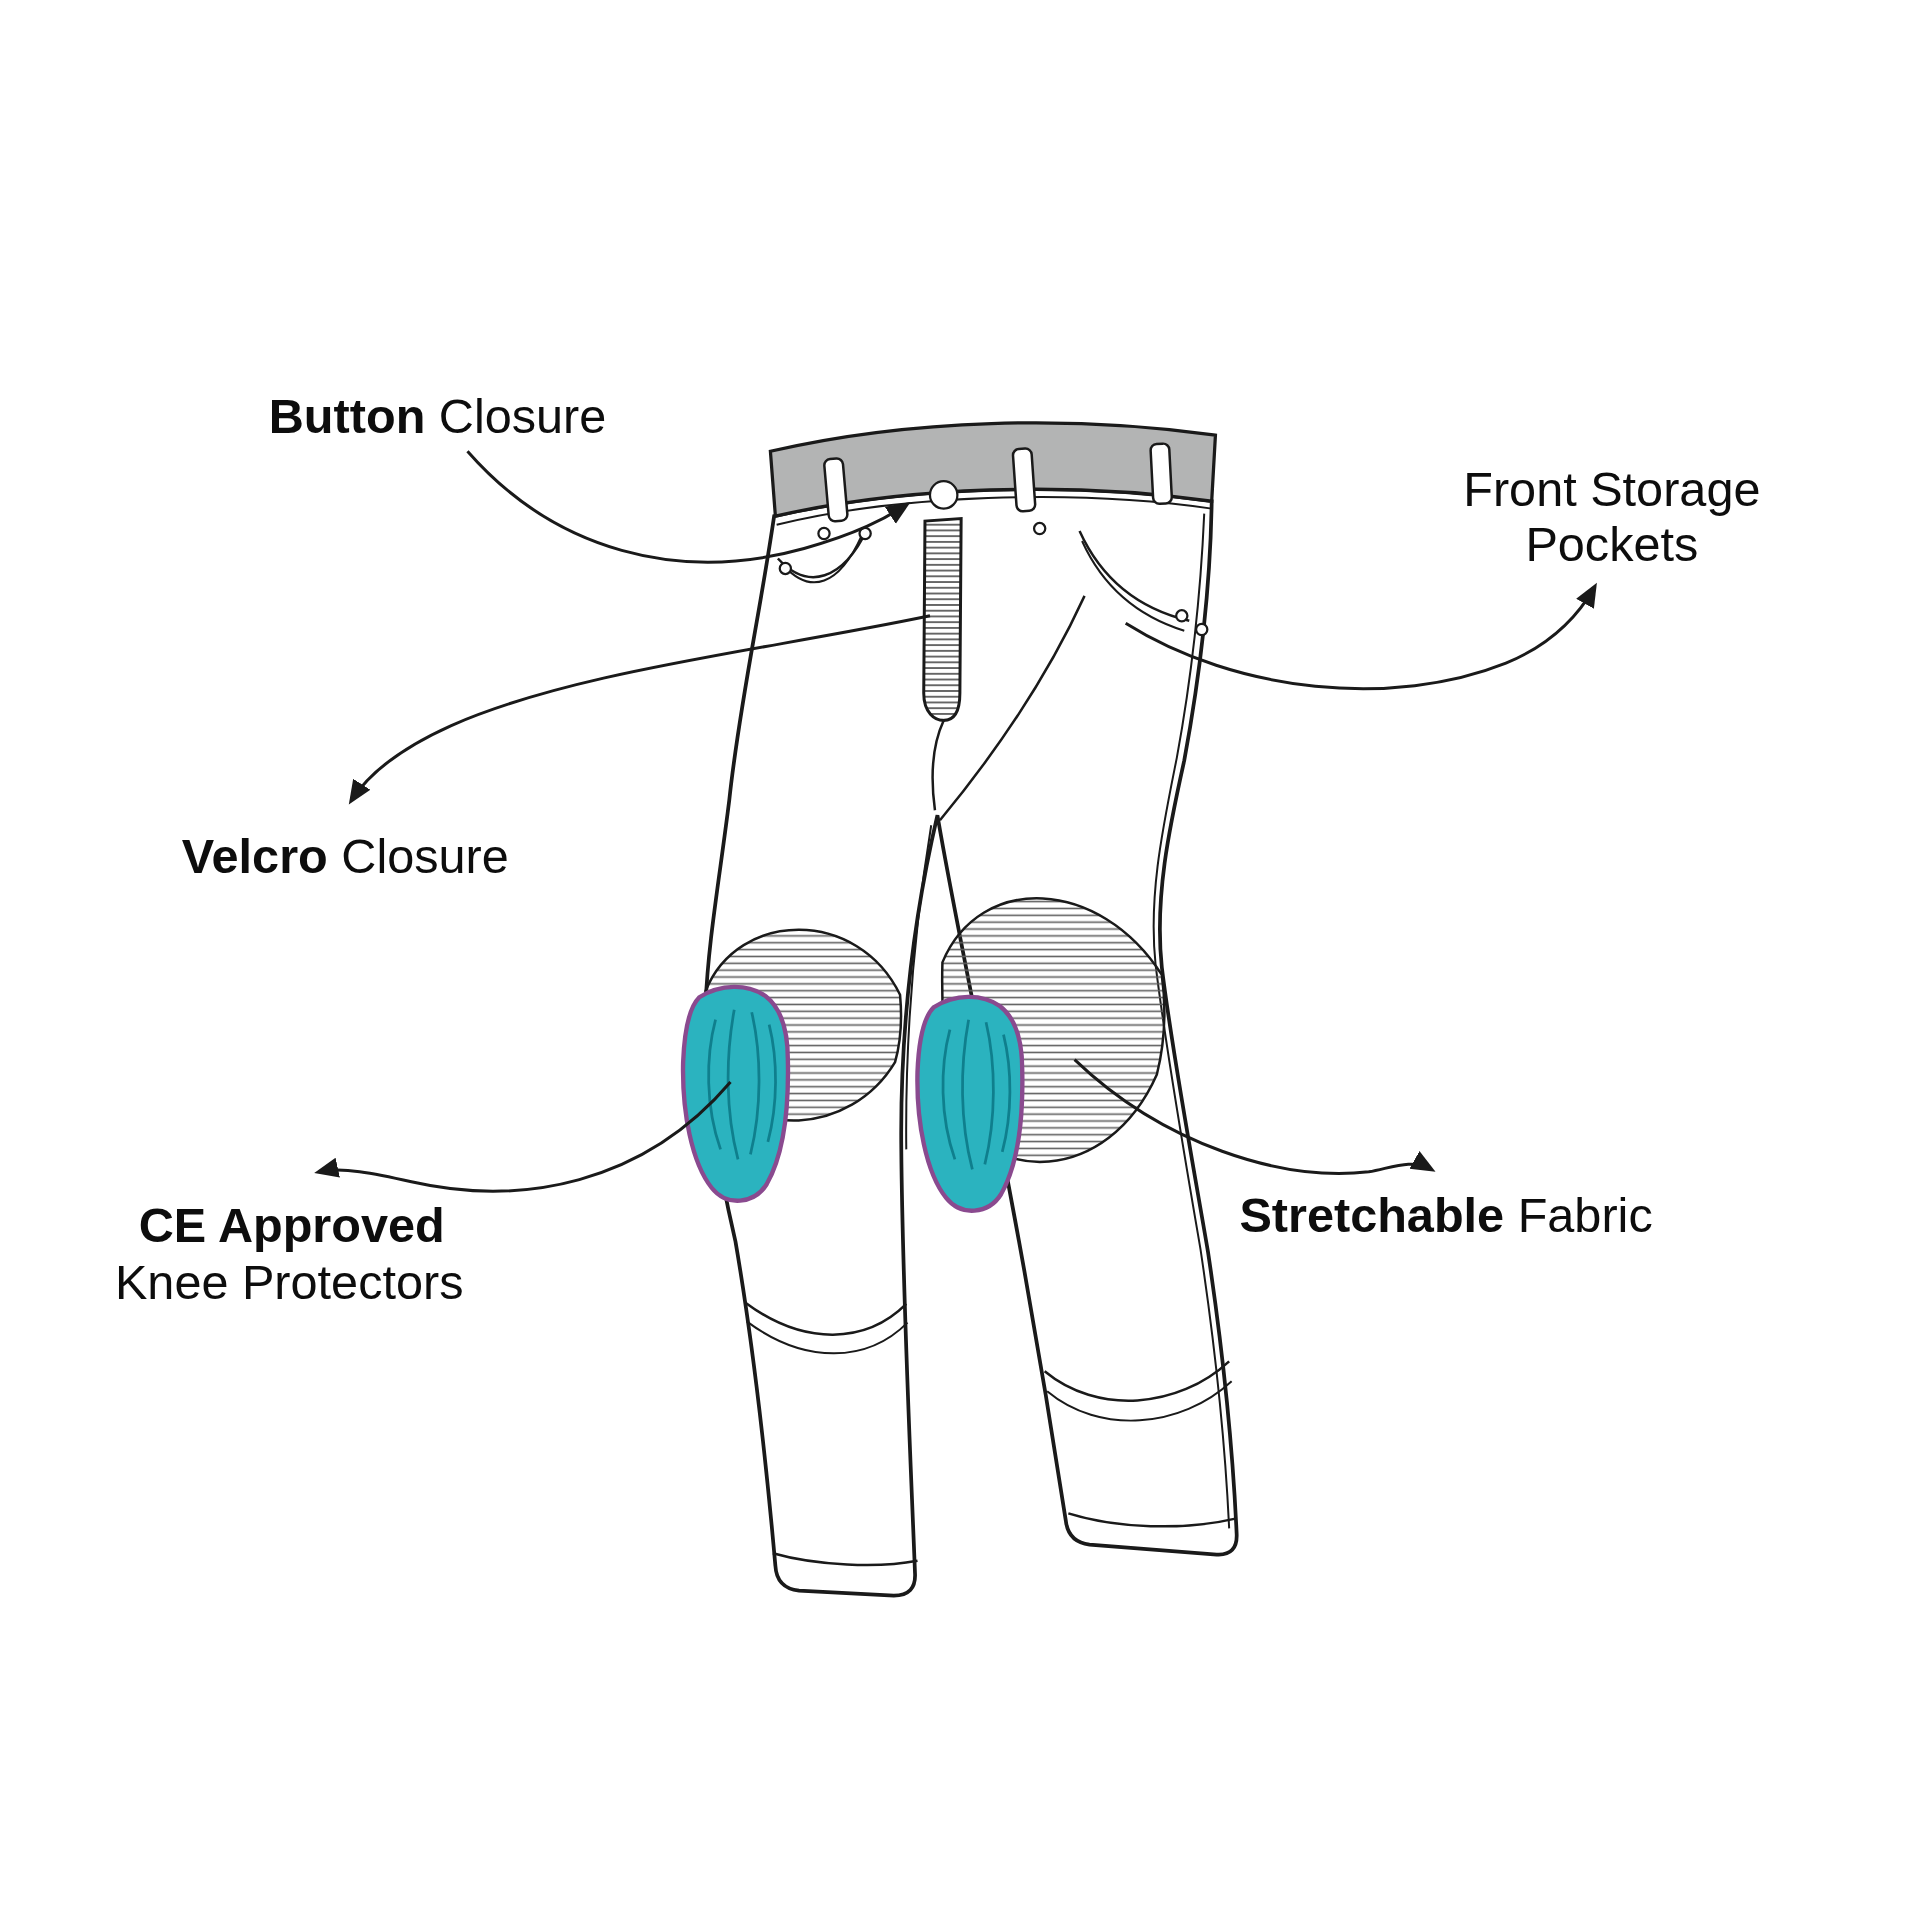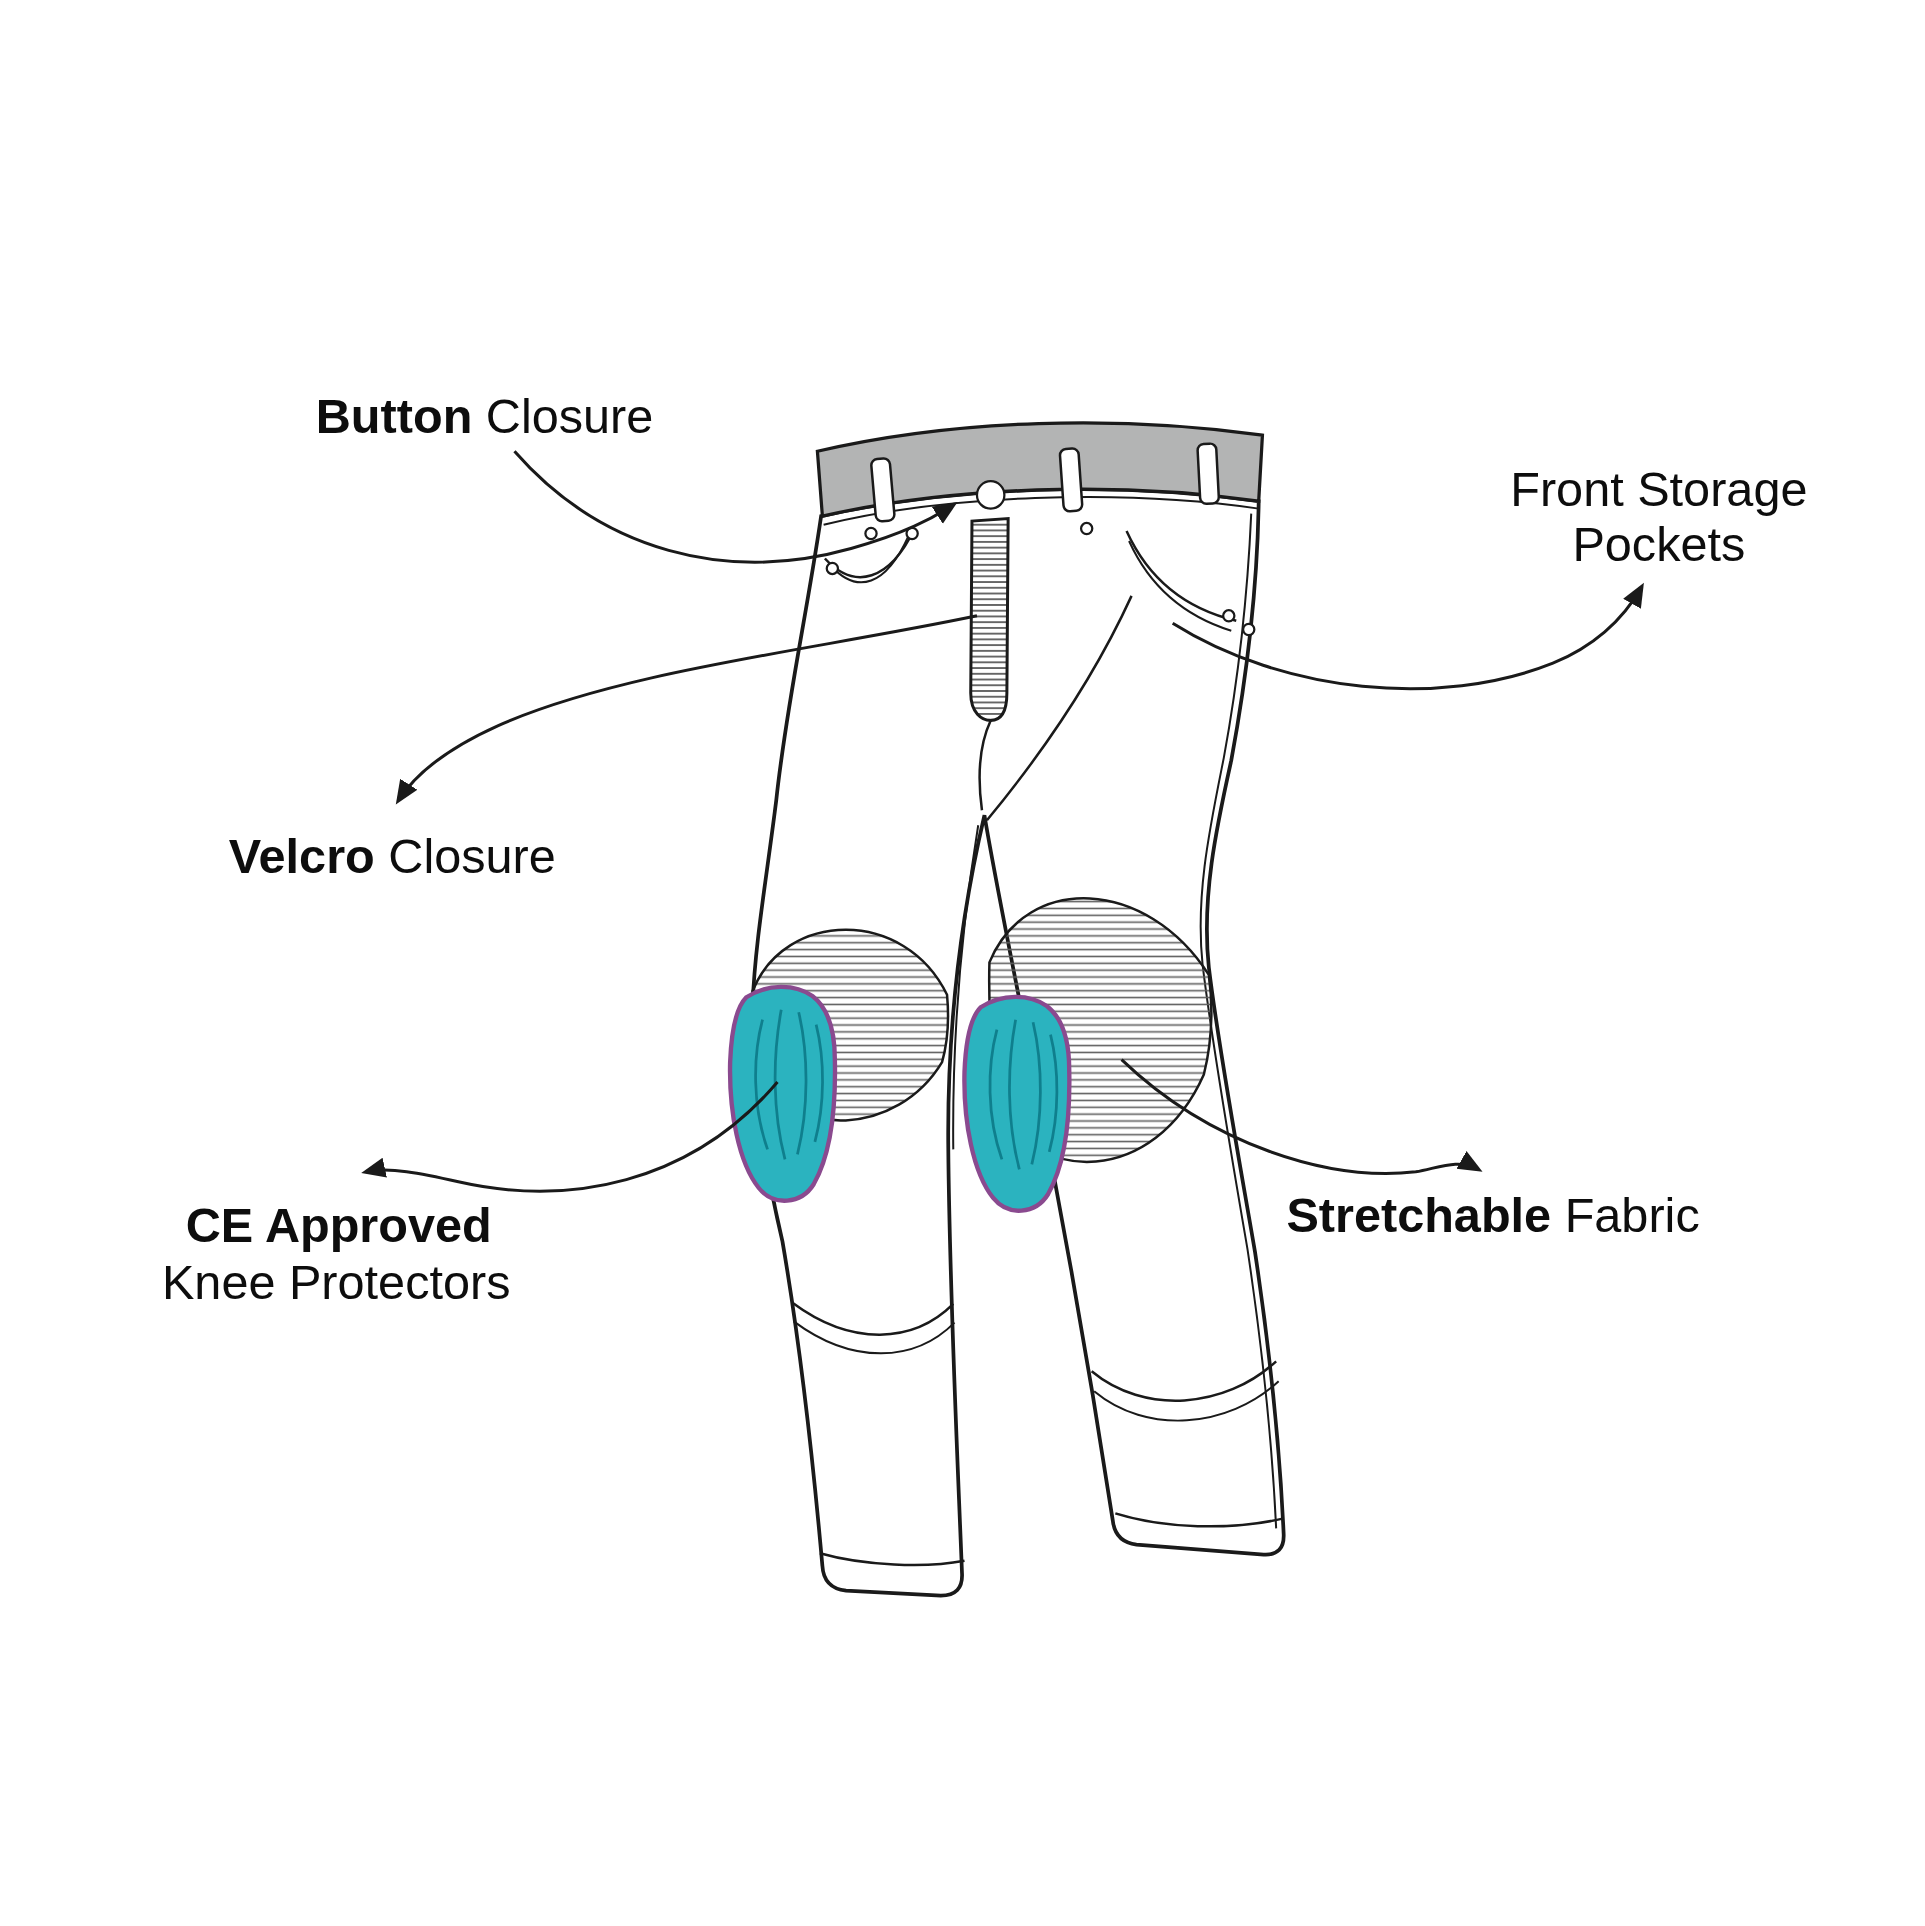--- a/index.html
+++ b/index.html
@@ -1,16 +1,16 @@
 <!DOCTYPE html>
 <html style="font-size:6.8px"><head>
 <meta charset="utf-8">
 <style>
   html,body{margin:0;padding:0;background:#ffffff;}
-  .stage{position:relative;width:1851px;height:1926px;background:#ffffff;overflow:hidden;padding-left:47px;}
+  .stage{position:relative;width:1851px;height:1926px;background:#ffffff;overflow:hidden;}
   svg{display:block;}
   .lbl{font-family:"Liberation Sans",sans-serif;font-size:39px;fill:#0d0d0d;}
   .b{font-weight:700;}
   .outline{fill:#ffffff;stroke:#1a1a1a;stroke-width:3;}
   .band{stroke:#1a1a1a;stroke-width:2.6;}
   .seam{fill:none;stroke:#1a1a1a;stroke-width:2;}
   .thin{fill:none;stroke:#1a1a1a;stroke-width:1.6;}
   .arrow{fill:none;stroke:#1a1a1a;stroke-width:2.4;}
   .rivet{fill:#ffffff;stroke:#1a1a1a;stroke-width:1.8;}
   .notch{fill:#ffffff;stroke:#1a1a1a;stroke-width:2;}

